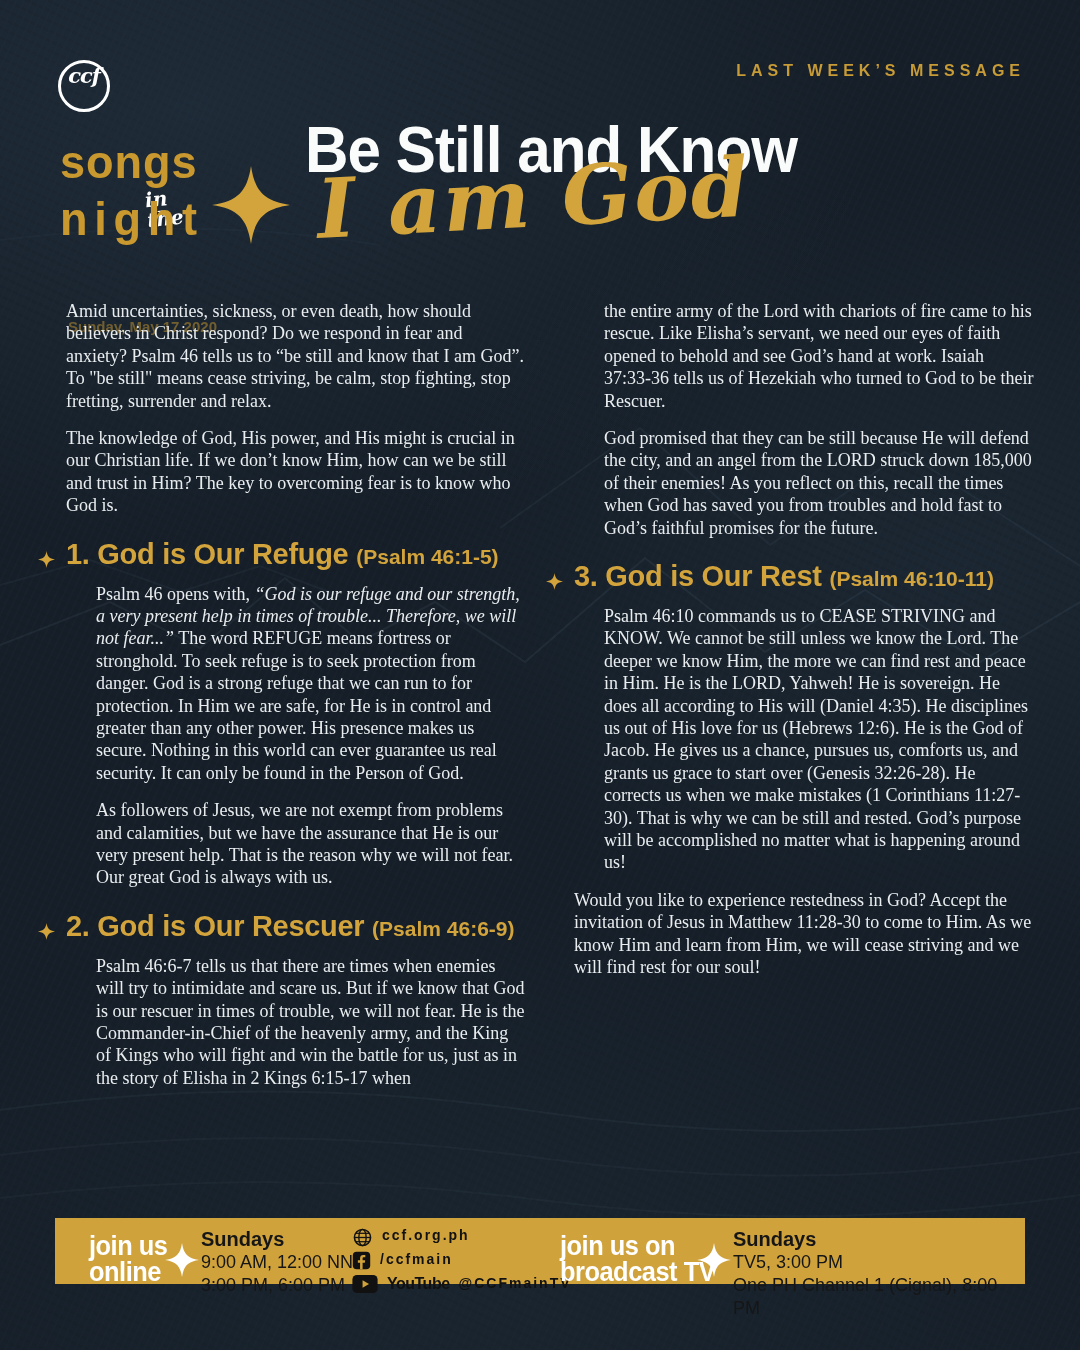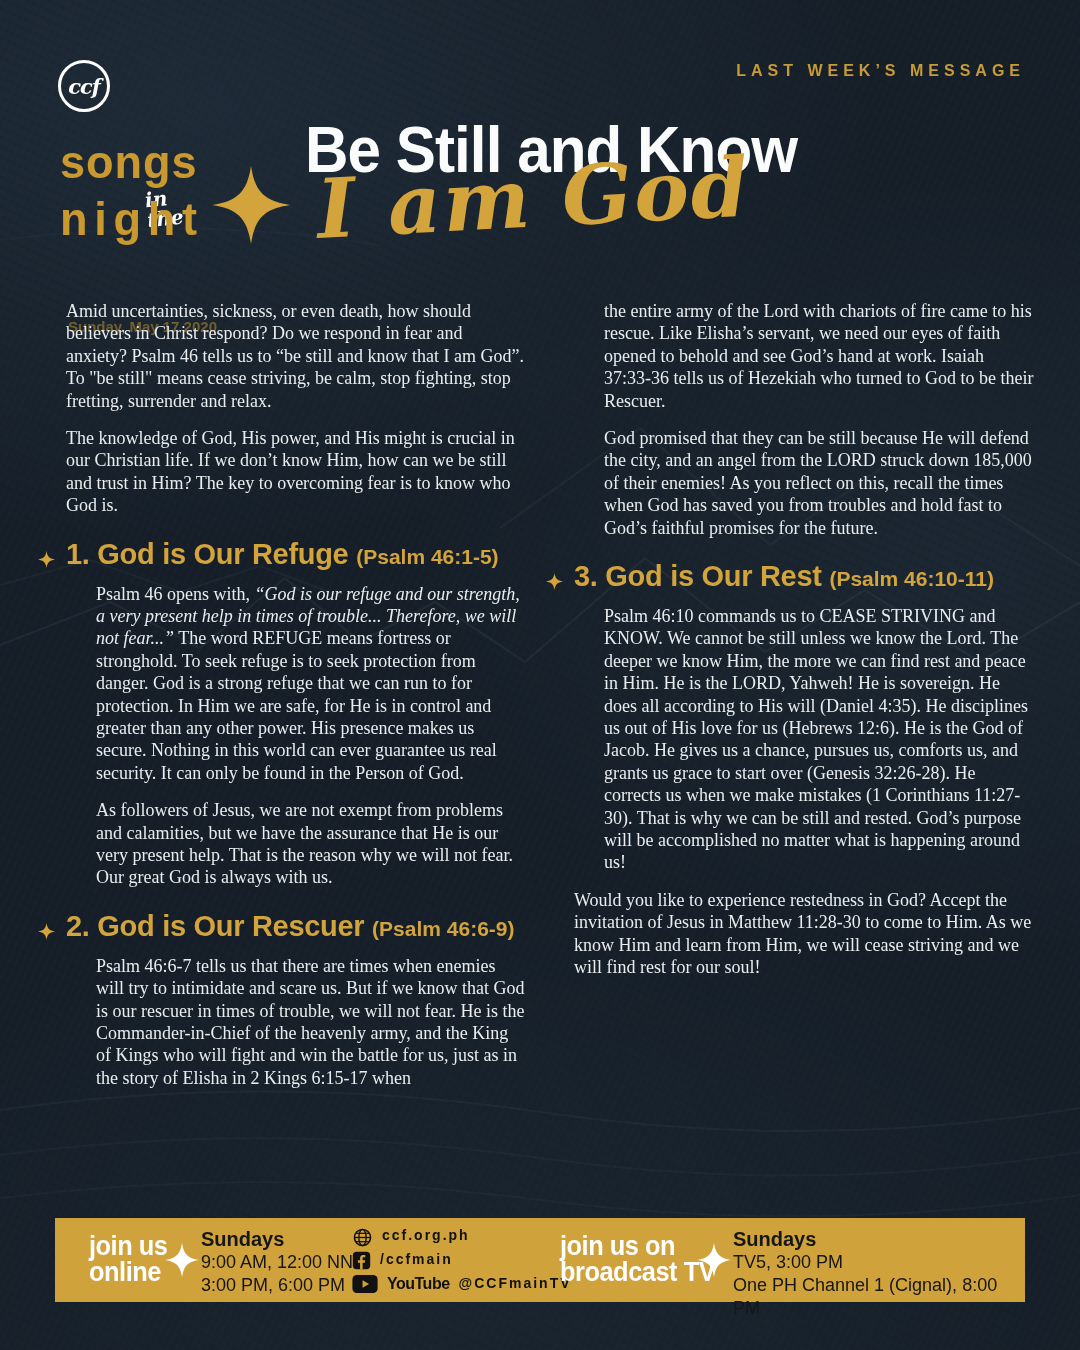--- a/index.html
+++ b/index.html
@@ -12,21 +12,21 @@
     font-family:"Liberation Sans", sans-serif;}
   .texture{position:absolute;inset:0;z-index:0;opacity:.55;pointer-events:none;
     background:
       repeating-linear-gradient(115deg, rgba(255,255,255,.016) 0 2px, transparent 2px 7px),
       repeating-linear-gradient(25deg, rgba(0,0,0,.05) 0 3px, transparent 3px 9px);}
   .bg-art{position:absolute;inset:0;z-index:0;pointer-events:none;}
   .content{position:absolute;inset:0;z-index:1;}
 
   
   .ccf-logo{position:absolute;left:58px;top:60px;width:46px;height:46px;border:3px solid #fff;
-    border-radius:50%;display:flex;align-items:center;justify-content:center;}
+    border-radius:50%;display:flex;align-items:flex-start;justify-content:center;}
   .ccf-logo span{color:#fff;font-style:italic;font-weight:bold;font-size:21px;letter-spacing:-1px;
     font-family:"DejaVu Serif", serif;}
   .last-week{position:absolute;right:55px;top:62px;color:#C79B36;font-size:16px;font-weight:bold;
     letter-spacing:5px;}
   .series{position:absolute;left:60px;top:138px;line-height:1;}
   .series .big{color:#C9992F;font-weight:bold;font-size:47px;letter-spacing:1px;transform:scaleX(.96);
     transform-origin:left;}
   .series .night{letter-spacing:7px;margin-top:10px;}
   .series .inthe{position:absolute;left:86px;top:49px;color:#fff;font-style:italic;font-weight:bold;
     font-size:20px;font-family:"DejaVu Serif", serif;transform:rotate(-6deg);}
@@ -47,21 +47,21 @@
   .quote-italic{font-style:italic;}
   h2.sec{position:relative;color:#D3A43C;font-size:29px;font-weight:bold;letter-spacing:-0.3px;
     margin:22px 0 12px 0;line-height:1.1;}
   h2.sec .ref{font-size:21px;letter-spacing:0;}
   h2.sec .star-holder{position:absolute;left:-28px;top:5px;}
   .watermark{position:absolute;left:2px;top:18px;color:#C9992F;opacity:.5;font-size:15px;
     font-weight:bold;z-index:-1;}
   .closing{margin-top:32px;}
 
   
-  .footer{position:absolute;left:55px;top:1218px;width:970px;height:84px;background:#D0A23C;}
+  .footer{position:absolute;left:55px;top:1218px;width:970px;height:66px;background:#D0A23C;}
   .fo-label{position:absolute;color:#fff;font-weight:bold;font-size:27px;line-height:.95;
     letter-spacing:-0.5px;transform:scaleX(.94);transform-origin:left;}
   .fo-label1{left:34px;top:16px;}
   .fo-label2{left:505px;top:16px;}
   .fs1{position:absolute;left:110px;top:23px;}
   .fs2{position:absolute;left:642px;top:23px;}
   .fo-times{position:absolute;top:10px;color:#161616;font-size:18px;line-height:23px;}
   .fo-times .day{font-weight:bold;font-size:20px;}
   .ft1{left:146px;}
   .ft2{left:678px;}

